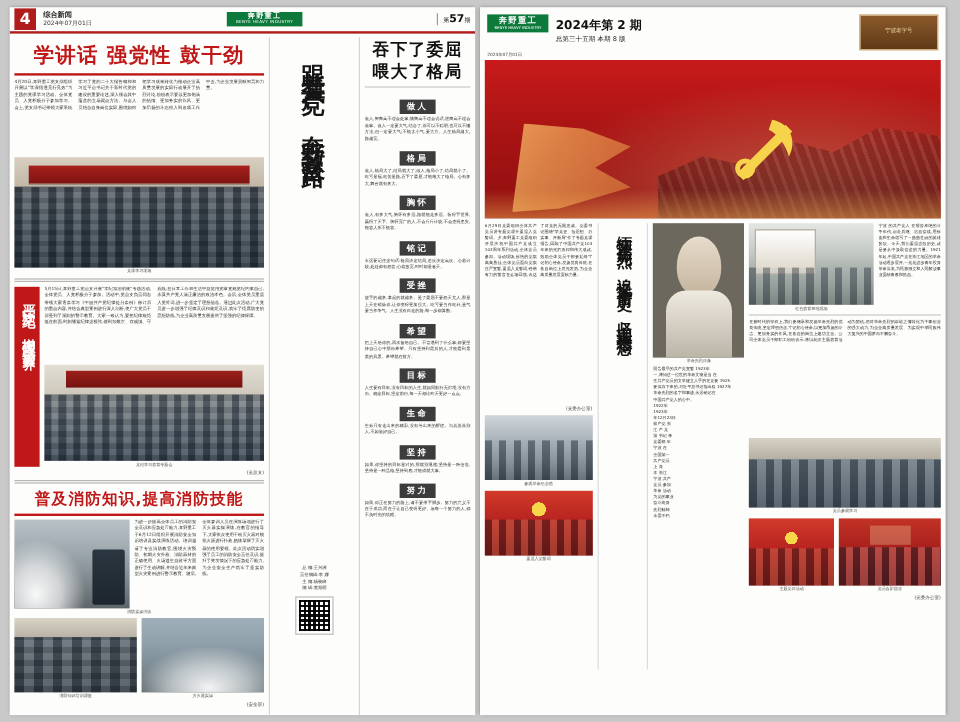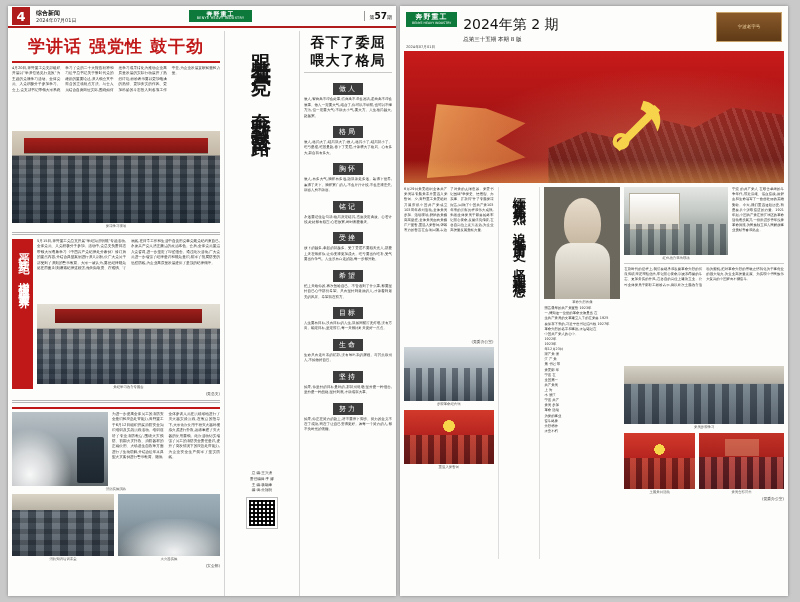--- a/index.html
+++ b/index.html
@@ -165,21 +165,21 @@
     background-blend-mode: multiply;
     border: 2px solid #fff; outline: 1px solid #bbb;
   }
 
   
   .c-title {
     font-size: 14px; font-weight: bold; color: #111;
     text-align: center; letter-spacing: 1px; line-height: 1.3; margin: 2px 0 3px 0;
   }
   .kw-box {
-    background: #3c3c3c; color: #fff; font-size: 7px; font-weight: normal;
+    background: #3c3c3c; color: #fff; font-size: 7px; font-weight: bold;
     padding: 1px 6px; display: inline-block; letter-spacing: 2px; margin: 3px 0 2px 0;
   }
   .kw-wrap { text-align: center; }
   .c-text { font-size: 3.5px; line-height: 1.55; color: #2d2d2d; text-align: justify; }
 
   .vbanner {
     writing-mode: vertical-rl; text-orientation: upright;
     background: #c01818; color: #fff; font-weight: bold;
     font-size: 11px; letter-spacing: 3px;
     padding: 6px 3px; margin: 0 auto; height: 150px;
@@ -190,21 +190,21 @@
     display: flex; align-items: flex-start; gap: 6px;
     padding: 6px 6px 2px 6px;
   }
   .rp-logo {
     background: #0d7a3c; color: #fff; text-align: center;
     padding: 2px 6px; line-height: 1.1;
   }
   .rp-logo .cn { font-size: 7px; font-weight: bold; letter-spacing: 1px; }
   .rp-logo .en { font-size: 3.2px; }
   .rp-issue { font-size: 5.5px; color: #222; line-height: 1.5; padding-top: 2px; }
-  .rp-issue .big { font-size: 14px; font-weight: normal; color: #111; }
+  .rp-issue .big { font-size: 10px; font-weight: bold; color: #111; }
   .masthead {
     font-size: 30px; font-weight: bold; color: #1b3f8f;
     letter-spacing: 3px; margin-left: 4px;
     text-shadow: 0.5px 0.5px 0 #aab;
   }
   .plaque {
     margin-left: auto;
     width: 66px; height: 30px;
     background: linear-gradient(180deg,#8b5a2b,#5e3a16);
     border: 1px solid #caa36a;
@@ -374,20 +374,21 @@
           <div style="flex:1;">
             <div class="body-text cols2" style="height:62px;overflow:hidden;">5月15日,奔野重工党总支开展"学纪知法明规"专题活动,全体党员、入党积极分子参加。活动中,党总支负责同志带领大家逐条学习《中国共产党纪律处分条例》修订后的重点内容,并结合典型案例进行深入剖析,使广大党员干部受到了深刻的警示教育。大家一致认为,要把纪律规矩挺在前面,时刻绷紧纪律这根弦,做到知敬畏、存戒惧、守底线,在日常工作和生活中自觉用党章党规党纪约束自己,永葆共产党人清正廉洁的政治本色。会后,全体党员重温入党誓词,进一步坚定了理想信念。通过此次活动,广大党员进一步增强了纪律意识和规矩意识,筑牢了拒腐防变的思想防线,为企业高质量发展提供了坚强的纪律保障。</div>
             <div class="photo ph-room" style="height:80px;margin-top:3px;"></div>
             <div class="caption">党纪学习教育专题会</div>
           </div>
         </div>
         <div class="byline">(党总支)</div>
 
         <div class="rule-thick"></div>
 
+        <div class="headline-red" style="font-size:13px;text-align:center;letter-spacing:1px;">普及消防知识,提高消防技能</div>
         <div class="rule-red"></div>
         <div style="display:flex;gap:4px;margin-top:2px;">
           <div class="photo ph-fire" style="width:96px;height:74px;"></div>
           <div class="body-text cols2" style="flex:1;height:74px;overflow:hidden;">为进一步提高全体员工的消防安全意识和应急处置能力,奔野重工于6月12日组织开展消防安全知识培训及实战演练活动。培训邀请了专业消防教官,围绕火灾预防、初期火灾扑救、消防器材的正确使用、火场逃生自救等方面进行了生动讲解,并结合近年来典型火灾案例进行警示教育。随后,全体参训人员在演练场地进行了灭火器实操演练,在教官的指导下,大家依次使用干粉灭火器对模拟火源进行扑救,熟练掌握了灭火器的使用要领。此次活动切实增强了员工的消防安全责任意识,提升了突发情况下的应急处置能力,为企业安全生产筑牢了坚实防线。</div>
         </div>
         <div class="caption">消防实操演练</div>
         <div style="display:flex;gap:4px;margin-top:3px;">
           <div style="flex:1;">
             <div class="photo ph-class" style="height:62px;"></div>
             <div class="caption">消防知识培训课堂</div>

